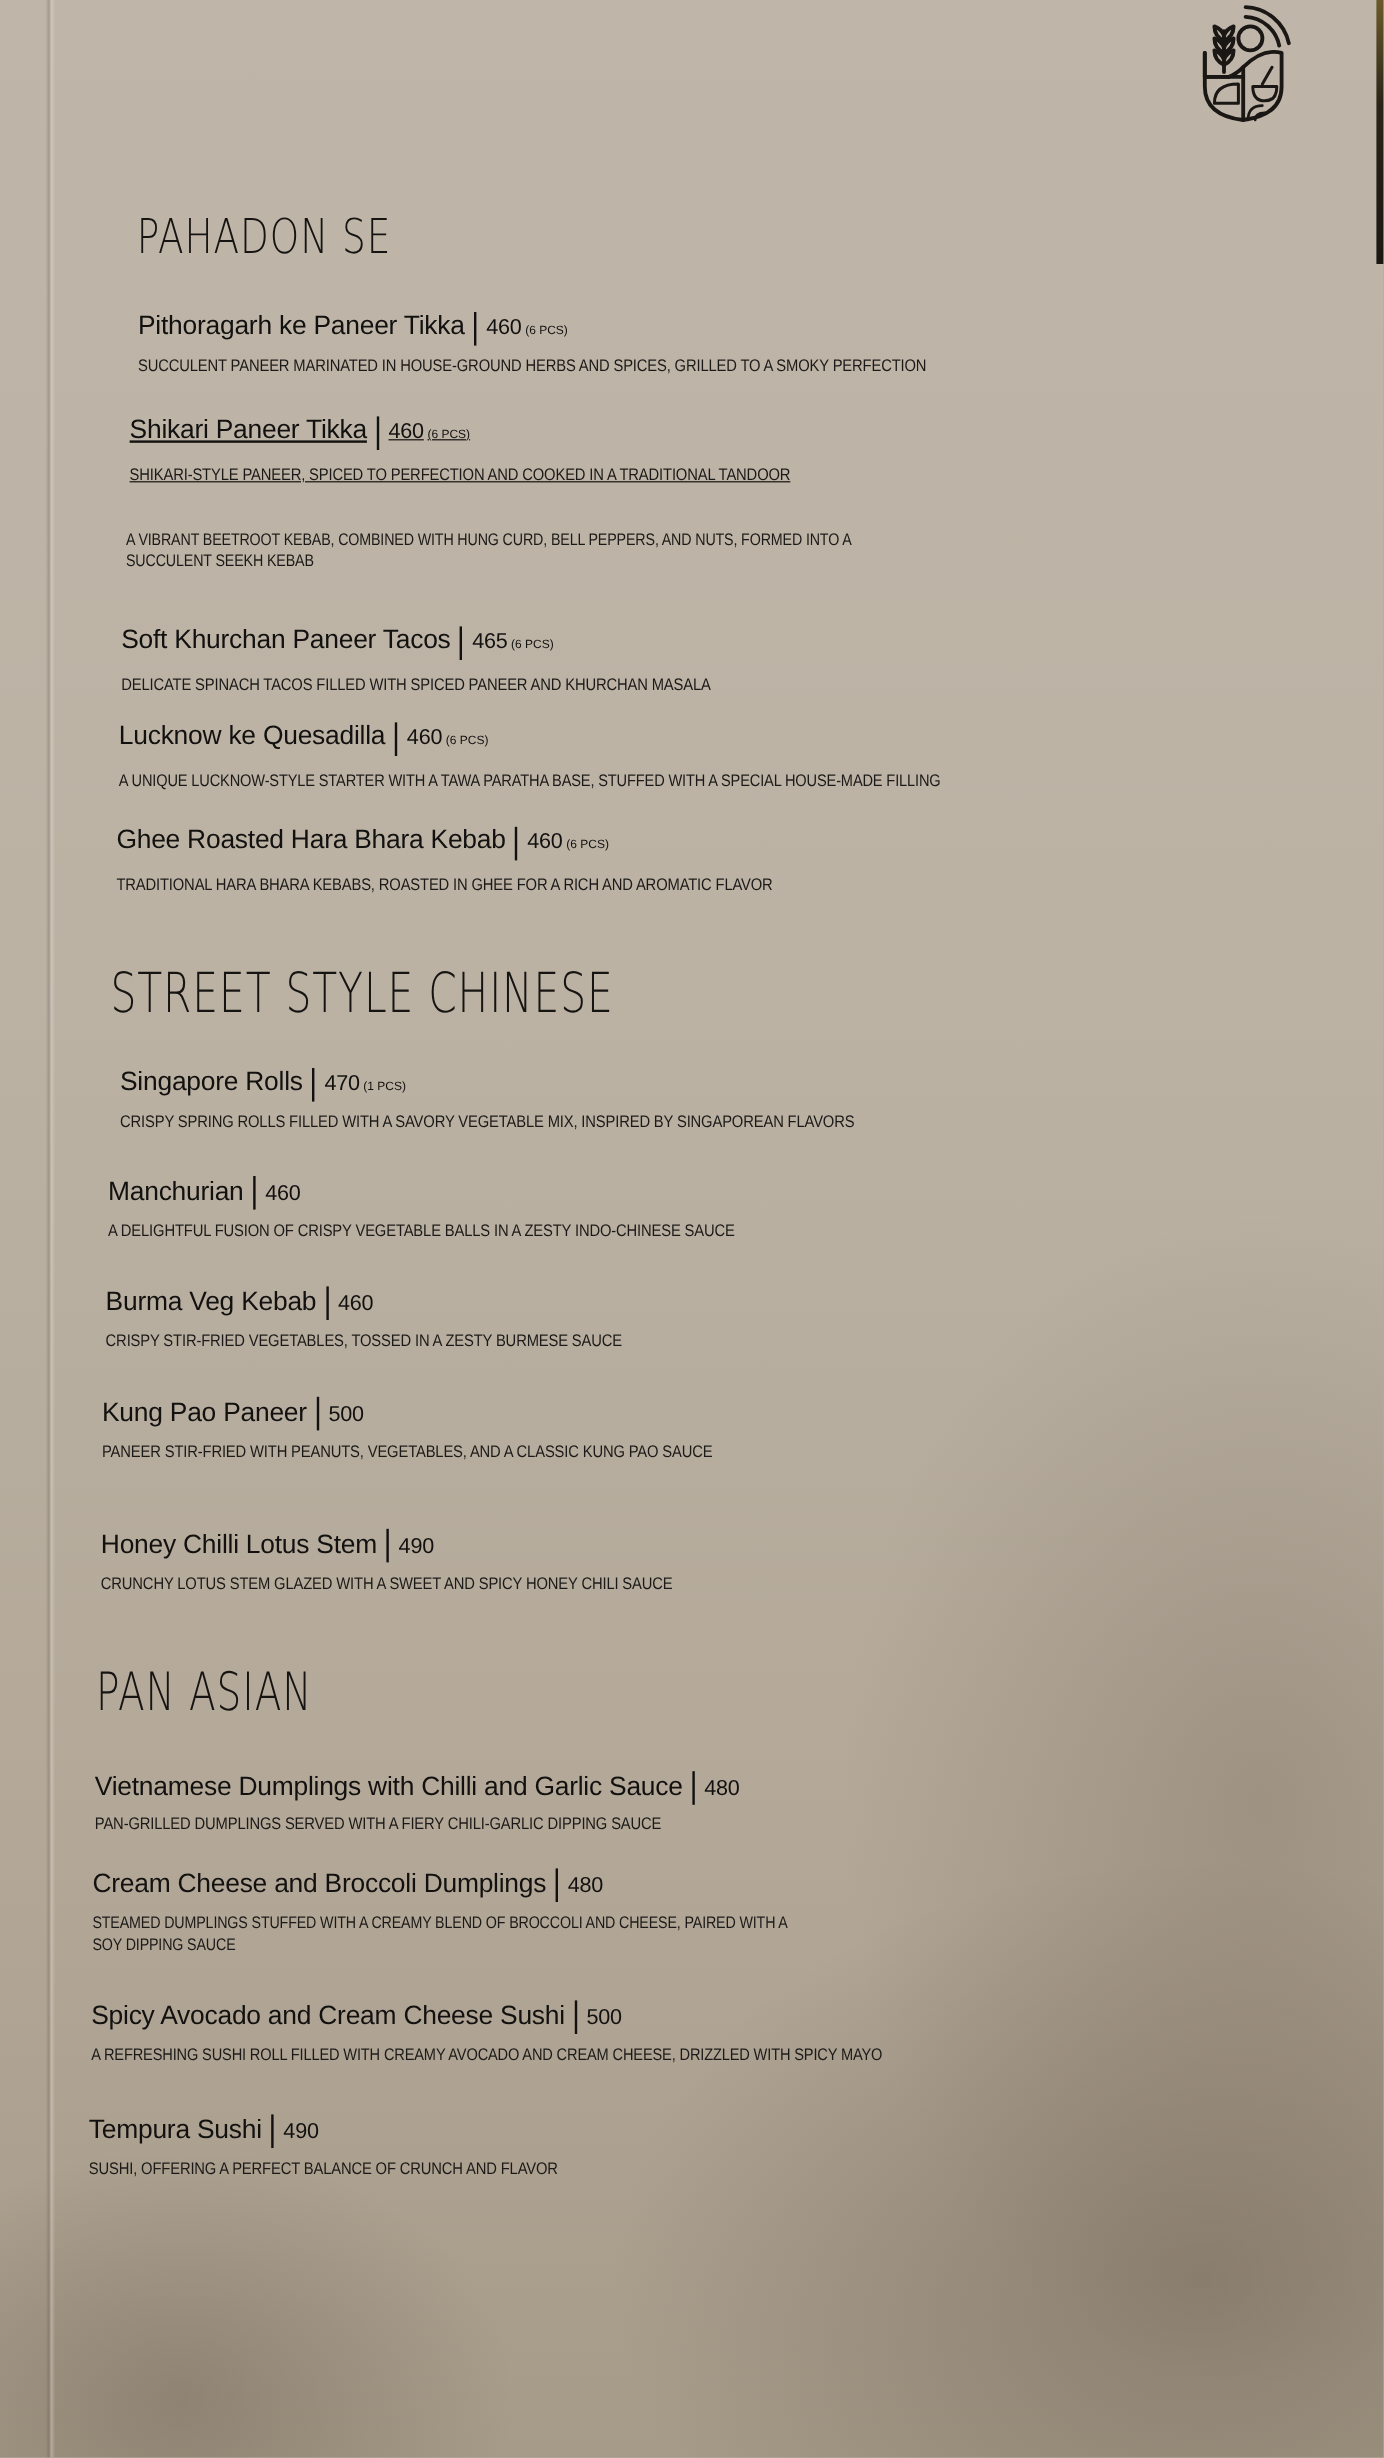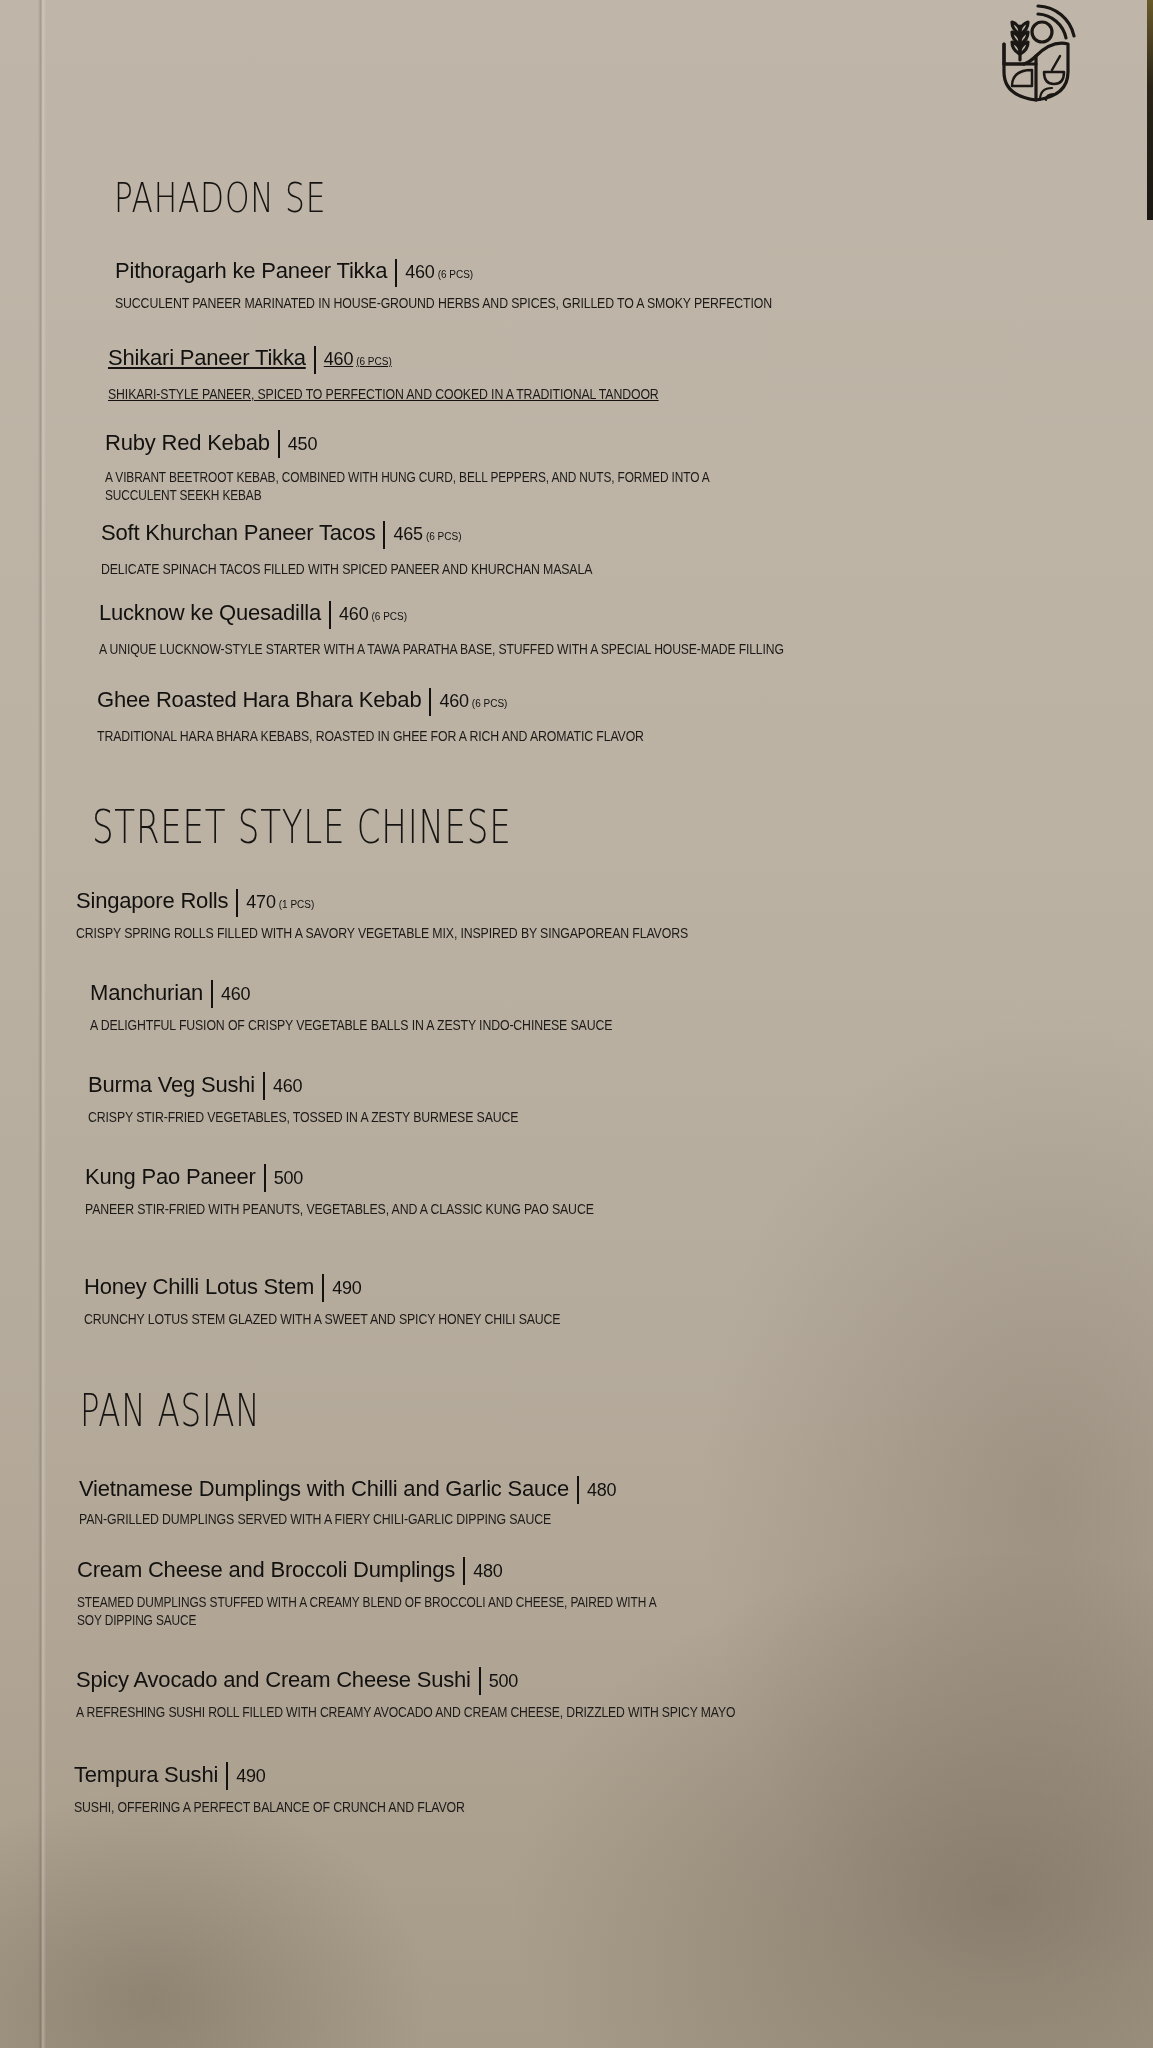--- a/index.html
+++ b/index.html
@@ -146,25 +146,20 @@
     <div class="item-head">
       <span class="item-name">Shikari Paneer Tikka</span>
       <span class="sep"></span>
       <span class="price">460</span>
       <span class="pcs">(6 PCS)</span>
     </div>
     <div class="item-desc" style="transform:scaleX(0.88); margin-top:10px;">SHIKARI-STYLE PANEER, SPICED TO PERFECTION AND COOKED IN A TRADITIONAL TANDOOR</div>
   </div>
 
   <div class="item" style="left:105px; top:430px;">
-    <div class="item-head">
-      <span class="item-name">Ruby Red Kebab</span>
-      <span class="sep"></span>
-      <span class="price">450</span>
-    </div>
     <div class="item-desc" style="transform:scaleX(0.85); margin-top:10px;">
       <div>A VIBRANT BEETROOT KEBAB, COMBINED WITH HUNG CURD, BELL PEPPERS, AND NUTS, FORMED INTO A</div>
       <div>SUCCULENT SEEKH KEBAB</div>
     </div>
   </div>
 
   <div class="item" style="left:101px; top:520px;">
     <div class="item-head">
       <span class="item-name">Soft Khurchan Paneer Tacos</span>
       <span class="sep"></span>
@@ -189,42 +184,42 @@
       <span class="item-name">Ghee Roasted Hara Bhara Kebab</span>
       <span class="sep"></span>
       <span class="price">460</span>
       <span class="pcs">(6 PCS)</span>
     </div>
     <div class="item-desc" style="transform:scaleX(0.88); margin-top:10px;">TRADITIONAL HARA BHARA KEBABS, ROASTED IN GHEE FOR A RICH AND AROMATIC FLAVOR</div>
   </div>
 
   <div class="section-title" style="left:92px; top:800px; font-size:46px; transform:scaleX(0.74);">STREET STYLE CHINESE</div>
 
-  <div class="item" style="left:76px; top:888px;">
+  <div class="item" style="left:100px; top:888px;">
     <div class="item-head">
       <span class="item-name">Singapore Rolls</span>
       <span class="sep"></span>
       <span class="price">470</span>
       <span class="pcs">(1 PCS)</span>
     </div>
     <div class="item-desc" style="transform:scaleX(0.88);">CRISPY SPRING ROLLS FILLED WITH A SAVORY VEGETABLE MIX, INSPIRED BY SINGAPOREAN FLAVORS</div>
   </div>
 
   <div class="item" style="left:90px; top:980px;">
     <div class="item-head">
       <span class="item-name">Manchurian</span>
       <span class="sep"></span>
       <span class="price">460</span>
     </div>
     <div class="item-desc" style="transform:scaleX(0.88); margin-top:8px;">A DELIGHTFUL FUSION OF CRISPY VEGETABLE BALLS IN A ZESTY INDO-CHINESE SAUCE</div>
   </div>
 
   <div class="item" style="left:88px; top:1072px;">
     <div class="item-head">
-      <span class="item-name">Burma Veg Sushi</span>
+      <span class="item-name">Burma Veg Kebab</span>
       <span class="sep"></span>
       <span class="price">460</span>
     </div>
     <div class="item-desc" style="transform:scaleX(0.88); margin-top:8px;">CRISPY STIR-FRIED VEGETABLES, TOSSED IN A ZESTY BURMESE SAUCE</div>
   </div>
 
   <div class="item" style="left:85px; top:1164px;">
     <div class="item-head">
       <span class="item-name">Kung Pao Paneer</span>
       <span class="sep"></span>

